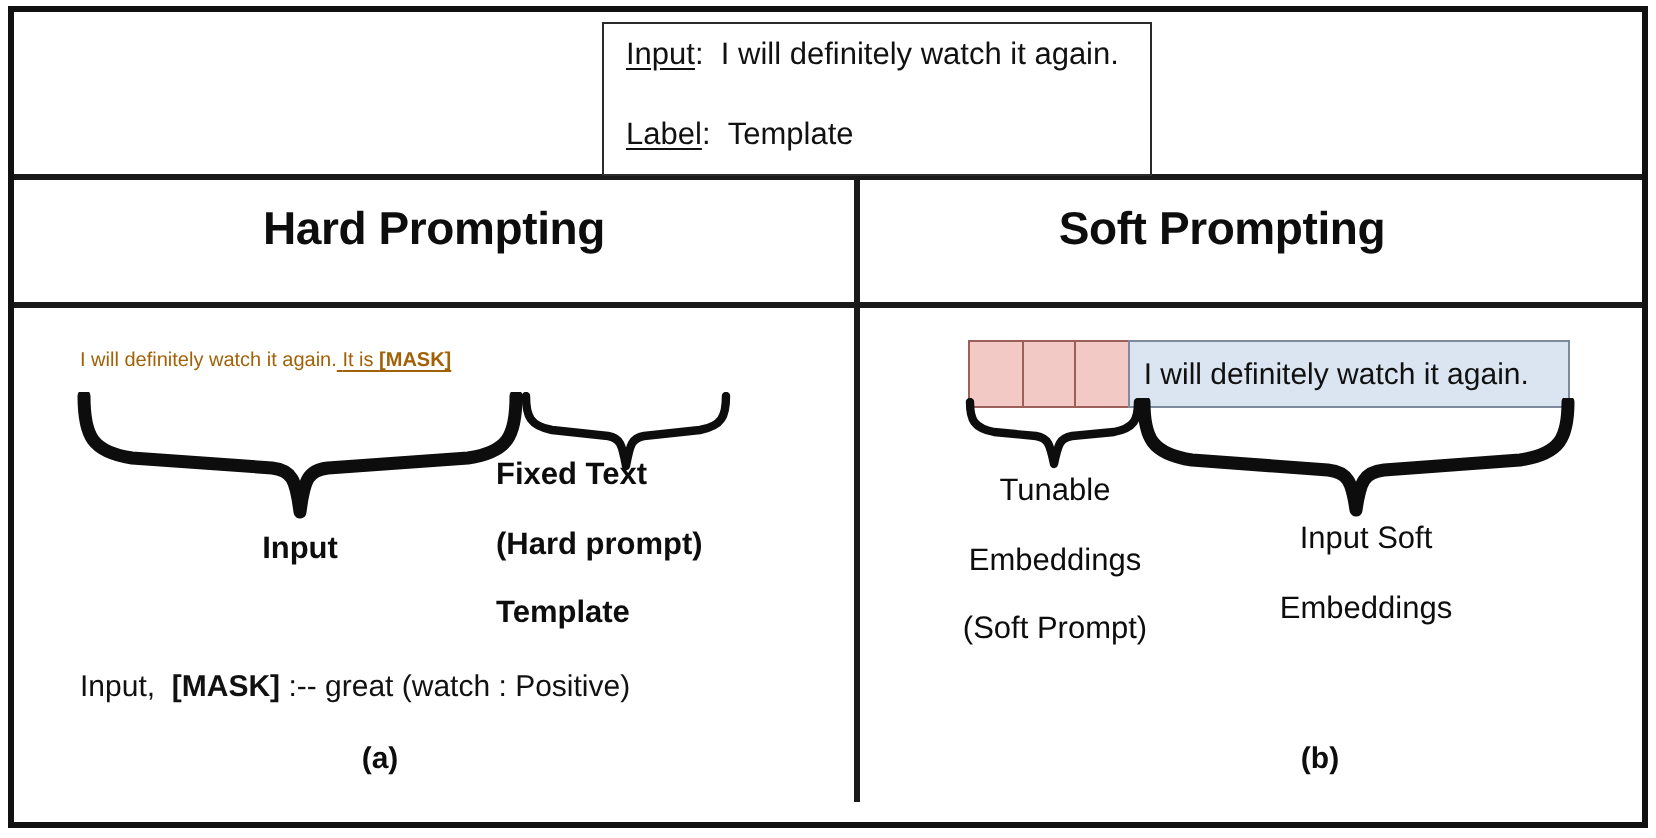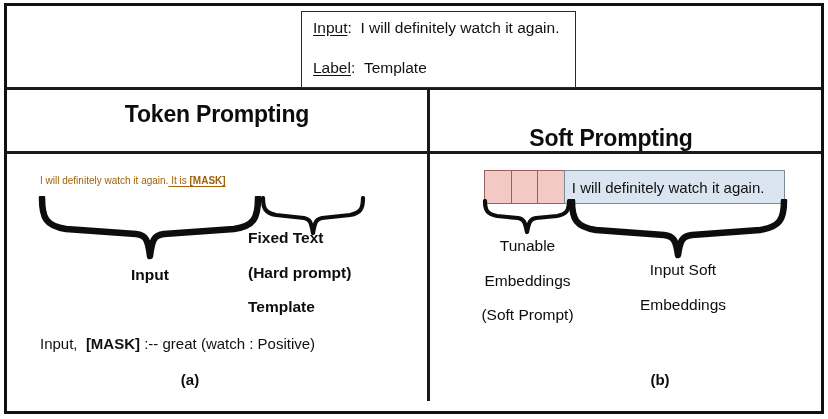--- a/index.html
+++ b/index.html
@@ -76,21 +76,21 @@
   .col-title {
     position: absolute;
     top: 101px;
     font-size: 23px;
     font-weight: bold;
     color: #0d0d0d;
     text-align: center;
     letter-spacing: -0.2px;
   }
   #title-hard { left: 7px;  width: 420px; }
-  #title-soft { left: 430px; width: 362px; margin-top: 24px; }
+  #title-soft { left: 430px; width: 362px; }
 
   
   #hard-sentence {
     position: absolute;
     left: 40px;
     top: 175px;
     font-size: 10px;
     color: #a16207;
     white-space: nowrap;
   }
@@ -226,21 +226,21 @@
 
   <div class="io-box">
     <div class="io-line">
       <span class="io-key">Input</span><span>:</span>&nbsp;&nbsp;<span class="io-val">I will definitely watch it again.</span>
     </div>
     <div class="io-line second">
       <span class="io-key">Label</span><span>:</span>&nbsp;&nbsp;<span class="io-val">Template</span>
     </div>
   </div>
 
-  <div class="col-title" id="title-hard">Token Prompting</div>
+  <div class="col-title" id="title-hard">Hard Prompting</div>
   <div class="col-title" id="title-soft">Soft Prompting</div>
 
   <div id="hard-sentence">
     <span class="plain">I will definitely watch it again.</span><span class="template">&nbsp;<span>It is </span><span class="mask">[MASK]</span></span>
   </div>
 
   <svg class="brace-svg" id="brace-input" width="228" height="68" viewBox="0 0 228 68">
     <path d="M6,2 C6,22 10,30 30,33 L100,38 C110,39 112,44 114,60 C116,44 118,39 128,38 L198,33 C218,30 222,22 222,2" fill="none" stroke="#0d0d0d" stroke-width="6.5" stroke-linecap="round" stroke-linejoin="round"></path>
   </svg>
 

